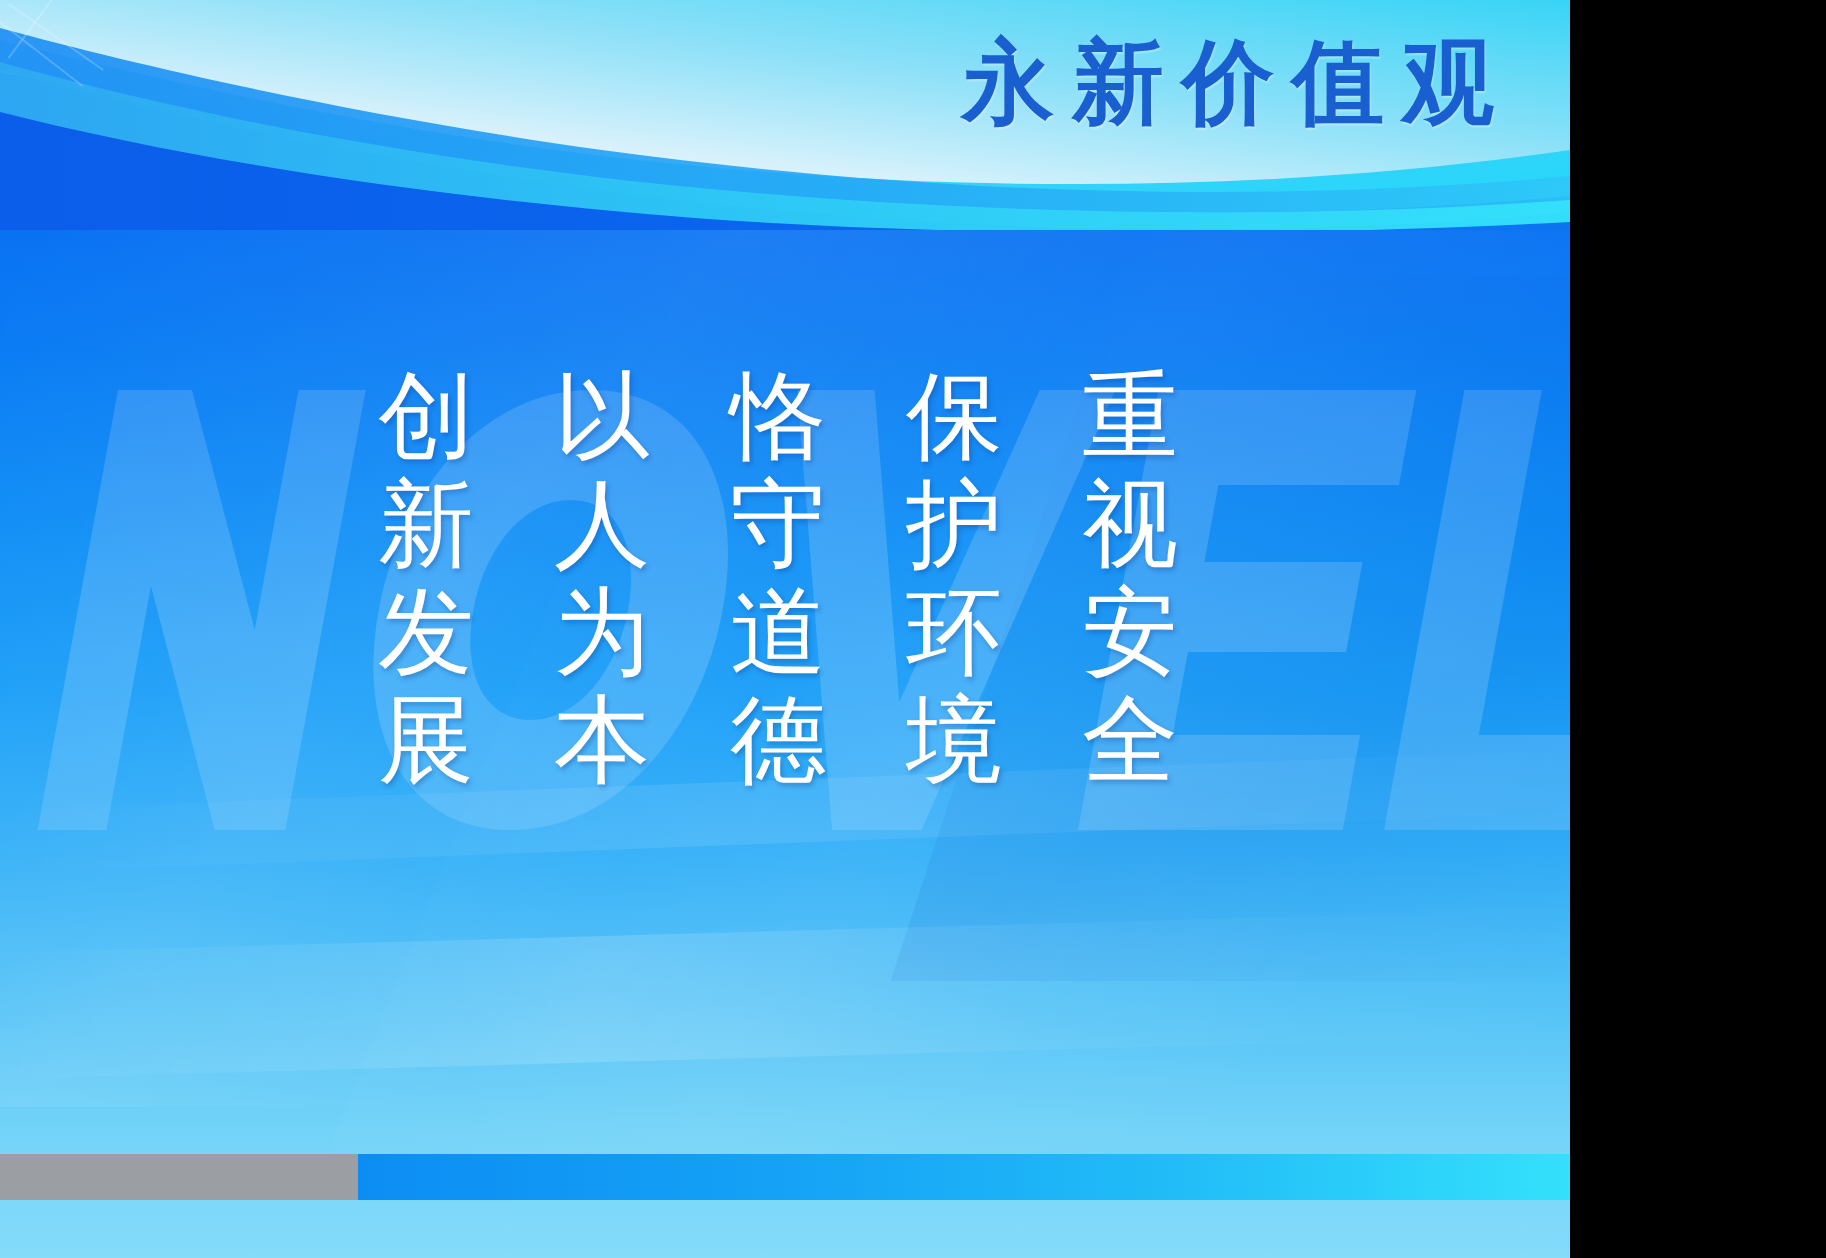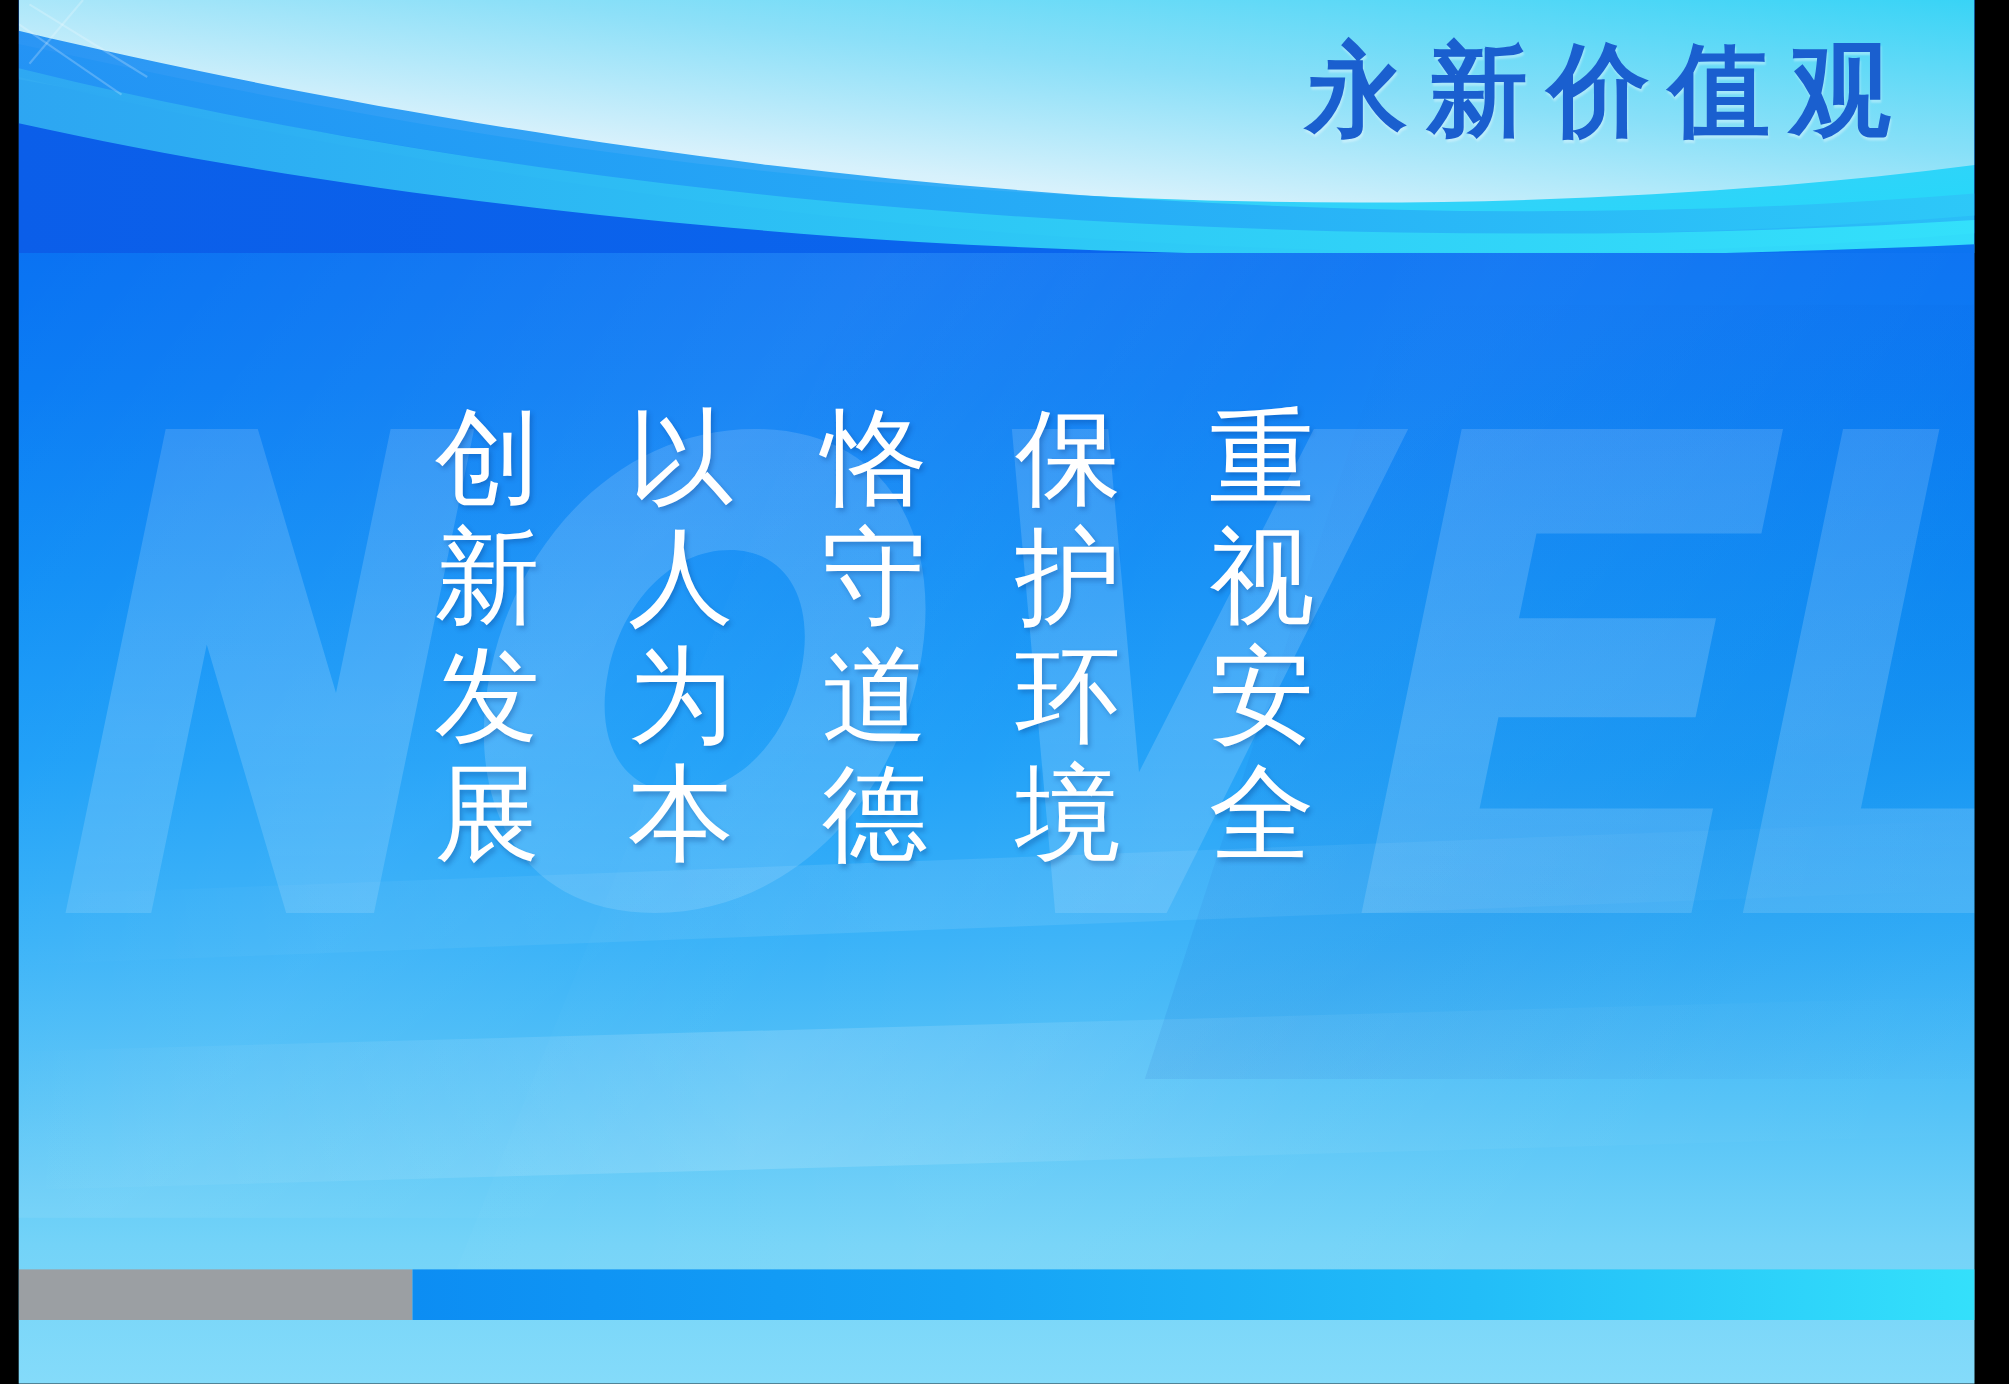--- a/index.html
+++ b/index.html
@@ -2,35 +2,34 @@
 <html><head>
 <meta charset="utf-8">
 <style>
   html, body {
     margin: 0;
     padding: 0;
     background: #000;
   }
   #slide {
     position: relative;
-    width: 1778px;
+    width: 1570px;
     height: 1258px;
     overflow: hidden;
     font-family: "DejaVu Sans", "Liberation Sans", sans-serif;
     background: linear-gradient(to bottom,
         #0a63ef 0%,
         #0a6ef2 14%,
         #0a7cf4 28%,
         #0f8ef6 42%,
         #1a9ef8 55%,
         #34b0f8 68%,
         #55c3f7 80%,
         #73d3f8 90%,
         #84dbfa 100%);
-    margin-left: 17px;
   }
 
   
   .sheen {
     position: absolute;
     pointer-events: none;
   }
   .sheen-a {
     left: -6%; top: 18%;
     width: 70%; height: 70%;

